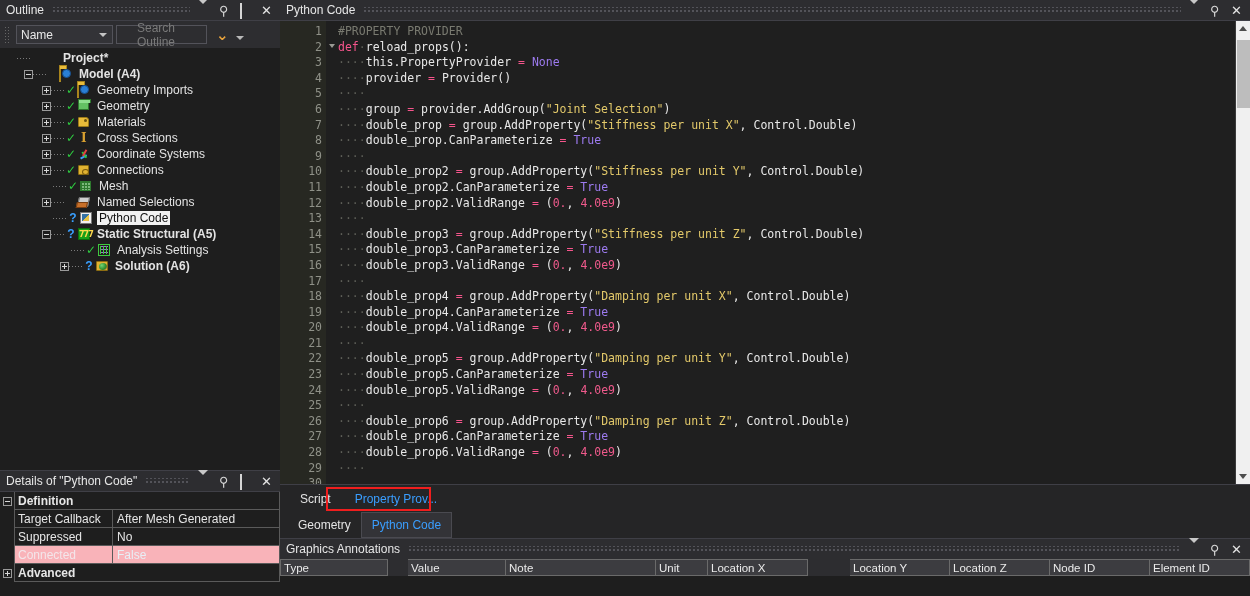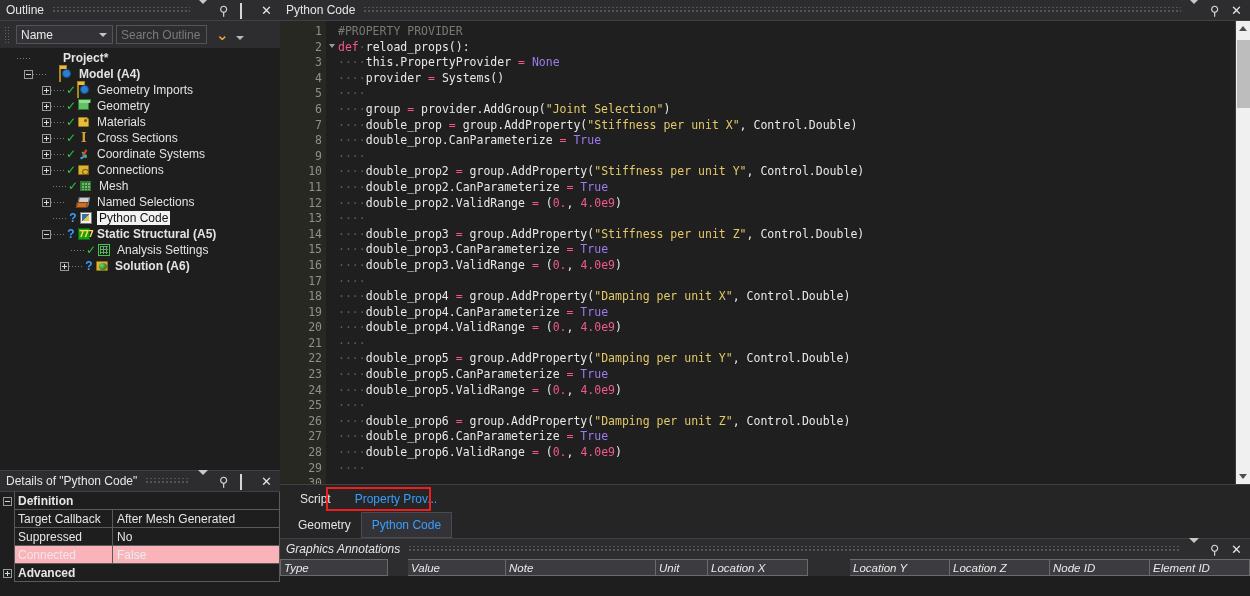--- a/index.html
+++ b/index.html
@@ -39,21 +39,21 @@
     padding: 0 4px; flex: none; gap: 3px; }
   .grip { width: 7px; height: 17px;
     background-image: radial-gradient(#666 0.7px, transparent 0.8px);
     background-size: 3px 3px; margin-right: 2px; }
   .combo { width: 97px; height: 19px; background: #333337; border: 1px solid #53535a;
     display: flex; align-items: center; color: #e8e8e8; font-size: 12px; padding-left: 4px; }
   .combo .cv { flex: 1; }
   .combo .carr { width: 0; height: 0; border-left: 4px solid transparent; border-right: 4px solid transparent;
     border-top: 4px solid #c4c4c4; margin-right: 5px; }
   .srch { width: 91px; height: 19px; background: #2d2d30; border: 1px solid #53535a;
-    display: flex; align-items: center; color: #7a7a7a; font-size: 12px; padding-left: 4px; }
+    display: flex; align-items: center; color: #7a7a7a; font-size: 12px; padding-left: 20px; }
   .chev-y { color: #e8a33d; font-size: 15px; line-height: 14px; margin-left: 6px; font-weight: bold;
     font-family: "DejaVu Sans", sans-serif; }
   .mini-caret { width: 0; height: 0; border-left: 4px solid transparent; border-right: 4px solid transparent;
     border-top: 4px solid #b9b9b9; margin-left: 4px; margin-top: 6px; }
 
   
   .tree { flex: 1; background: #1e1e1e; overflow: hidden; padding-top: 2px; position: relative; }
   .trow { height: 16px; display: flex; align-items: center; font-size: 12px; color: #e3e3e3;
     white-space: nowrap; position: relative; }
   .trow .lbl { padding: 0 2px; }
@@ -177,21 +177,21 @@
   .tab1.link { color: #3a9eff; }
   .hl-box { position: absolute; left: 46px; top: 2px; width: 105px; height: 24px;
     border: 2.5px solid #f01e1e; pointer-events: none; }
   .tabbar2 { height: 26px; flex: none; background: #252526; display: flex; align-items: stretch;
     padding-left: 8px; }
   .tab2 { display: flex; align-items: center; padding: 0 10px; font-size: 12px; color: #e4e4e4; cursor: pointer; }
   .tab2.active { background: #333337; color: #3a9eff; border: 1px solid #4a4a50; }
 
   
   .ga { height: 58px; flex: none; background: #2d2d30; display: flex; flex-direction: column;
-    border-top: 1px solid #3f3f46; font-style: italic; }
+    border-top: 1px solid #3f3f46; }
   .ga-head { height: 20px; background: #2d2d30; display: flex; align-items: center;
     padding: 0 4px 0 6px; font-size: 12px; color: #e6e6e6; flex: none; }
   .ga-cols { height: 17px; display: flex; flex: none; }
   .gcol { border: 1px solid #6a6a6a; border-left: none; background: #3c3c40; color: #eaeaea;
     font-size: 11.5px; display: flex; align-items: center; padding-left: 3px; }
   .gcol:first-child { border-left: 1px solid #6a6a6a; }
   .ga-body { flex: 1; background: #1e1e1e; }
 </style>
 </head>
 <body>
@@ -451,21 +451,21 @@
             <div class="gline">26</div>
             <div class="gline">27</div>
             <div class="gline">28</div>
             <div class="gline">29</div>
             <div class="gline">30</div>
           </div>
         <div class="codepane" id="codepane">
             <div class="cline"><span class="cm">#PROPERTY PROVIDER</span></div>
             <div class="cline"><span class="kw">def</span><span class="dot">·</span><span class="fn">reload_props():</span></div>
             <div class="cline"><span class="dot">····</span><span class="fn">this.PropertyProvider </span><span class="kw">= </span><span class="cst">None</span></div>
-            <div class="cline"><span class="dot">····</span><span class="fn">provider </span><span class="kw">= </span><span class="fn">Systems()</span></div>
+            <div class="cline"><span class="dot">····</span><span class="fn">provider </span><span class="kw">= </span><span class="fn">Provider()</span></div>
             <div class="cline"><span class="dot">····</span></div>
             <div class="cline"><span class="dot">····</span><span class="fn">group </span><span class="kw">= </span><span class="fn">provider.AddGroup(</span><span class="str">"Joint Selection"</span><span class="fn">)</span></div>
             <div class="cline"><span class="dot">····</span><span class="fn">double_prop </span><span class="kw">= </span><span class="fn">group.AddProperty(</span><span class="str">"Stiffness per unit X"</span><span class="fn">, Control.Double)</span></div>
             <div class="cline"><span class="dot">····</span><span class="fn">double_prop.CanParameterize </span><span class="kw">= </span><span class="cst">True</span></div>
             <div class="cline"><span class="dot">····</span></div>
             <div class="cline"><span class="dot">····</span><span class="fn">double_prop2 </span><span class="kw">= </span><span class="fn">group.AddProperty(</span><span class="str">"Stiffness per unit Y"</span><span class="fn">, Control.Double)</span></div>
             <div class="cline"><span class="dot">····</span><span class="fn">double_prop2.CanParameterize </span><span class="kw">= </span><span class="cst">True</span></div>
             <div class="cline"><span class="dot">····</span><span class="fn">double_prop2.ValidRange </span><span class="kw">= </span><span class="fn">(</span><span class="num">0.</span><span class="fn">, </span><span class="num">4.0e9</span><span class="fn">)</span></div>
             <div class="cline"><span class="dot">····</span></div>
             <div class="cline"><span class="dot">····</span><span class="fn">double_prop3 </span><span class="kw">= </span><span class="fn">group.AddProperty(</span><span class="str">"Stiffness per unit Z"</span><span class="fn">, Control.Double)</span></div>

